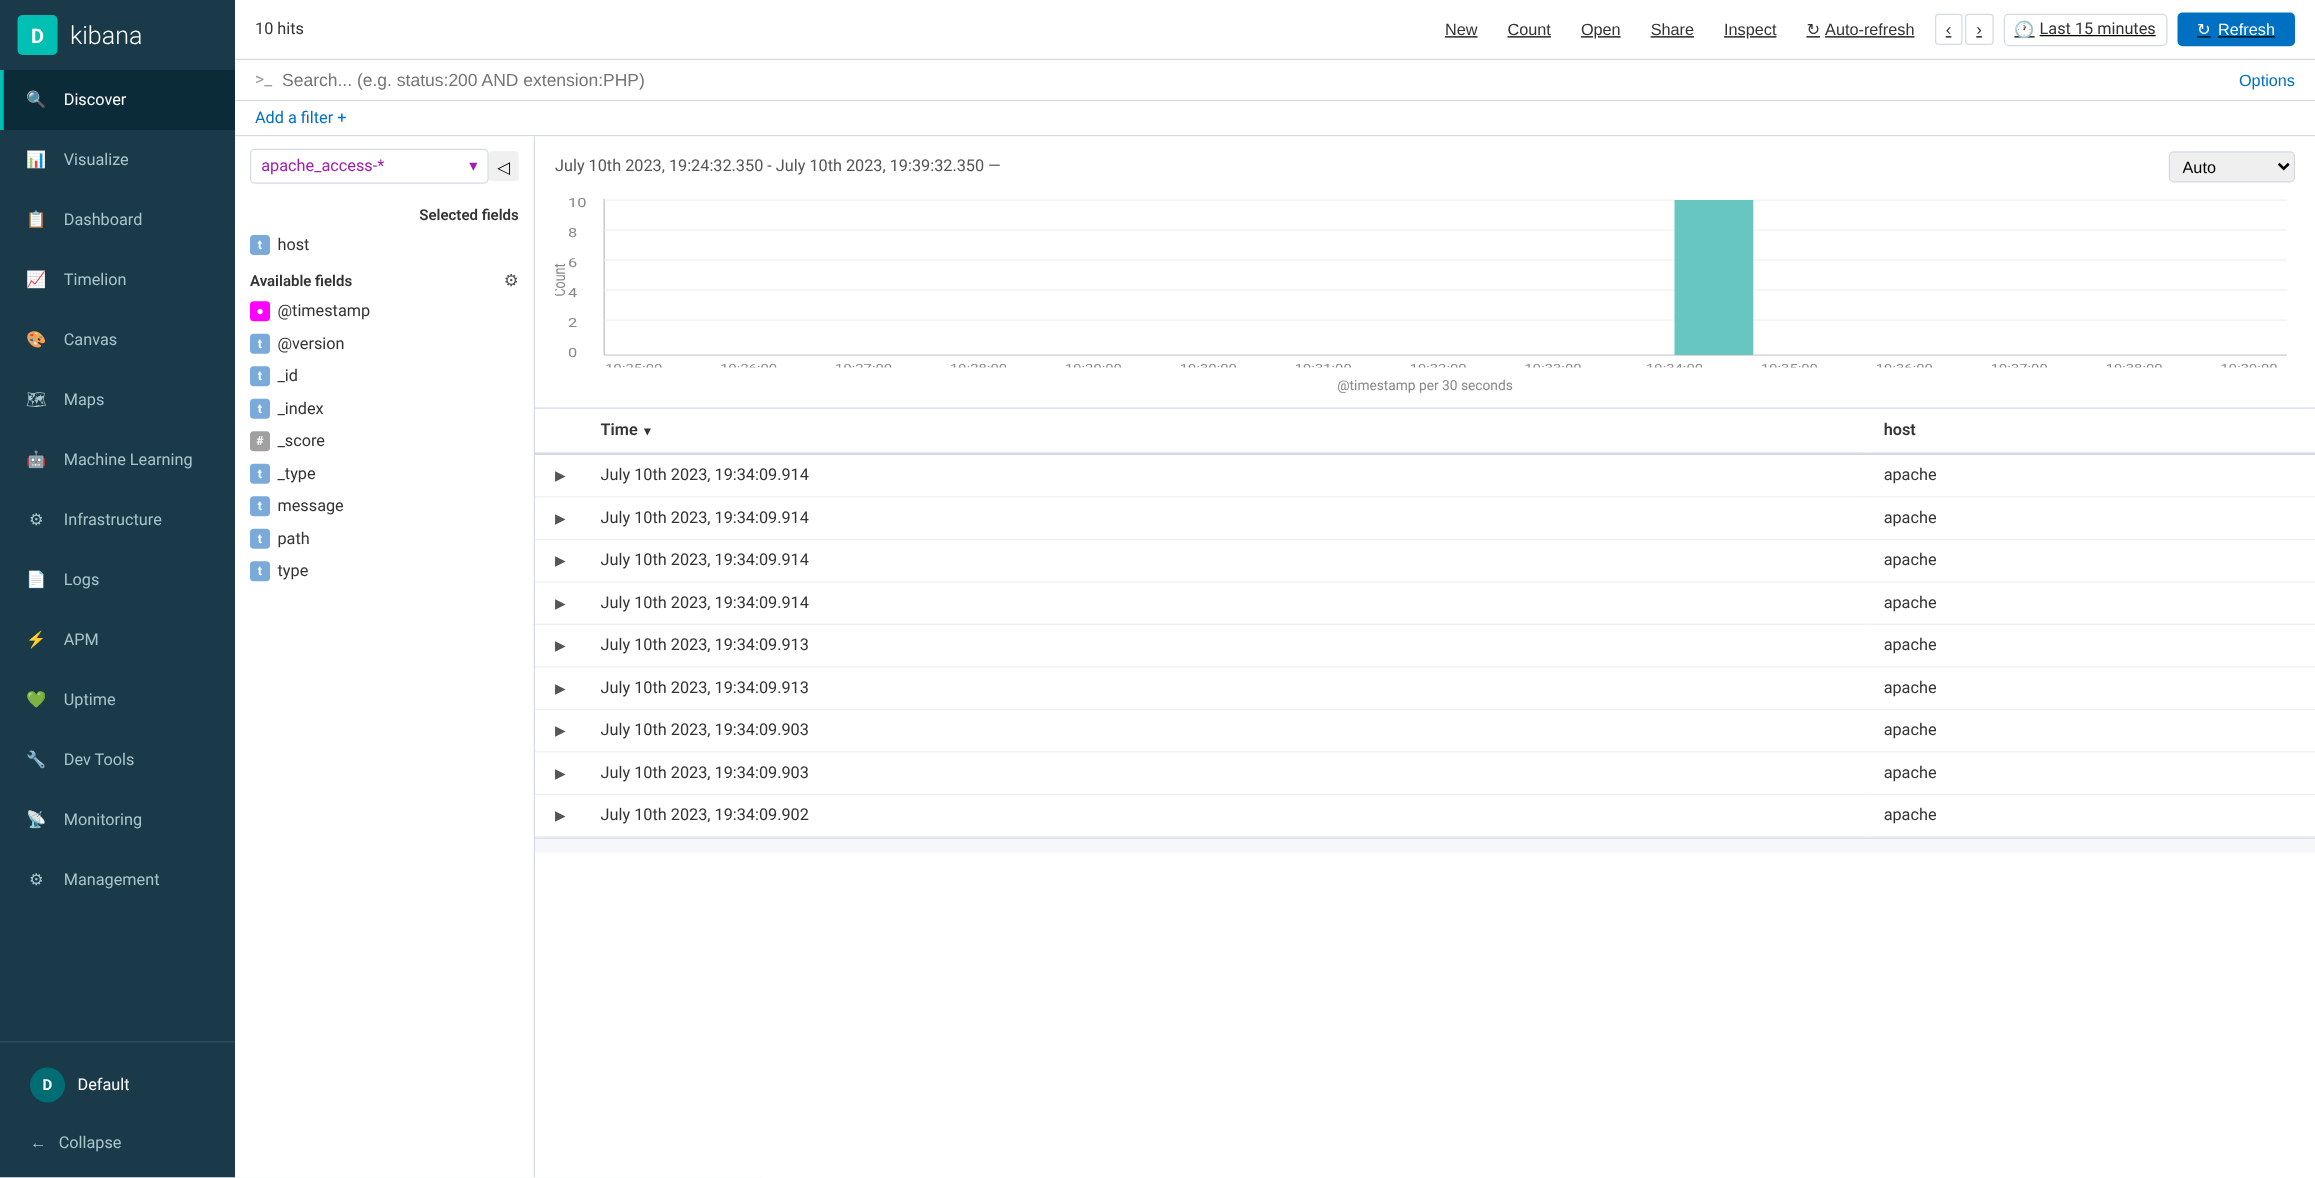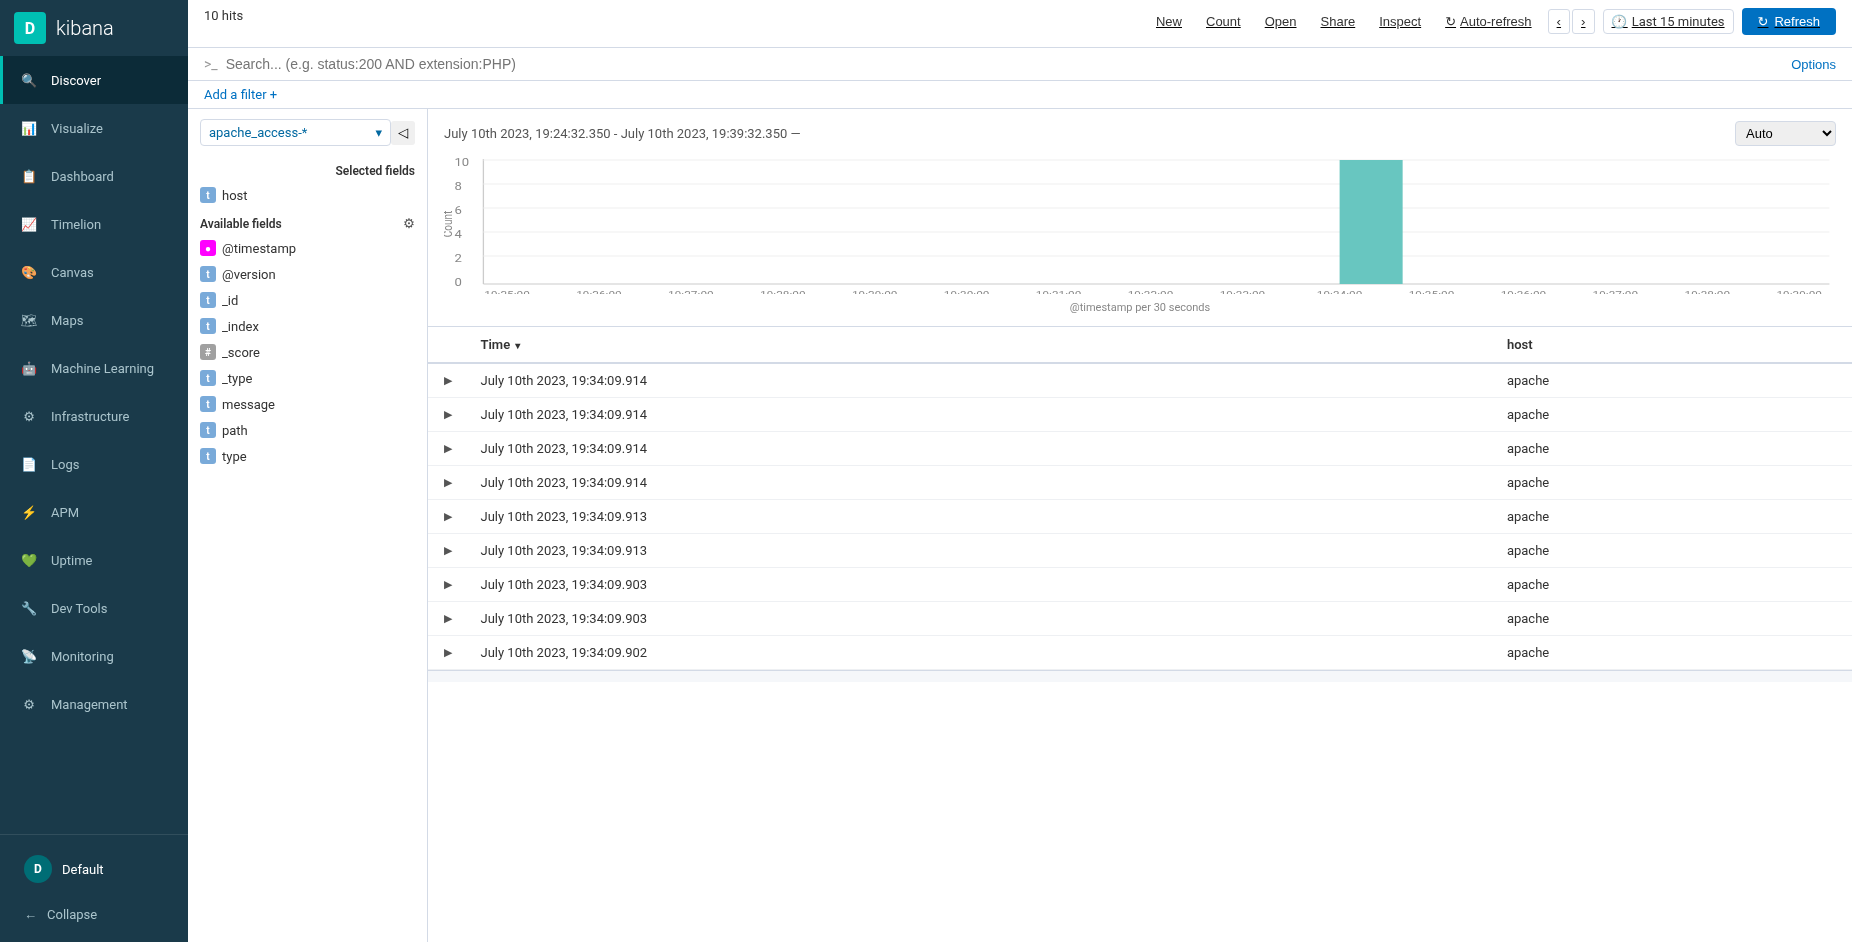--- a/index.html
+++ b/index.html
@@ -66,21 +66,21 @@
     .collapse-btn {
       display: flex; align-items: center; gap: 10px;
       padding: 8px; cursor: pointer; color: #aac4cc; font-size: 13px;
     }
 
     
     .main { flex: 1; display: flex; flex-direction: column; overflow: hidden; }
 
     
     .topbar {
-      display: flex; align-items: flex-start; justify-content: space-between;
+      display: flex; align-items: center; justify-content: space-between;
       padding: 8px 16px;
       background: #fff;
       border-bottom: 1px solid #d3dae6;
       height: 48px;
       flex-shrink: 0;
     }
     .topbar-left { display: flex; align-items: center; gap: 6px; }
     .hits-count { font-size: 13px; color: #333; }
     .topbar-right { display: flex; align-items: center; gap: 8px; text-decoration: underline; }
     .topbar-btn {
@@ -141,21 +141,21 @@
       flex-shrink: 0;
     }
     .panel-header {
       display: flex; align-items: center; justify-content: space-between;
       padding: 10px 12px;
     }
     .index-selector {
       display: flex; align-items: center; gap: 4px;
       border: 1px solid #d3dae6; border-radius: 4px;
       padding: 5px 8px; background: #fff; cursor: pointer;
-      font-size: 13px; color: #0369a1; flex: 1;
+      font-size: 13px; color: #a21caf; flex: 1;
     }
     .panel-collapse-btn { width: 24px; height: 24px; background: #f0f0f0; border: none; cursor: pointer; border-radius: 3px; display: flex; align-items: center; justify-content: center; }
 
     .section-title {
       padding: 8px 12px 4px;
       font-size: 12px; font-weight: 600; color: #333; text-align: right;
     }
     .section-fields { padding: 0 12px; }
     .field-item {
       display: flex; align-items: center; gap: 6px;

